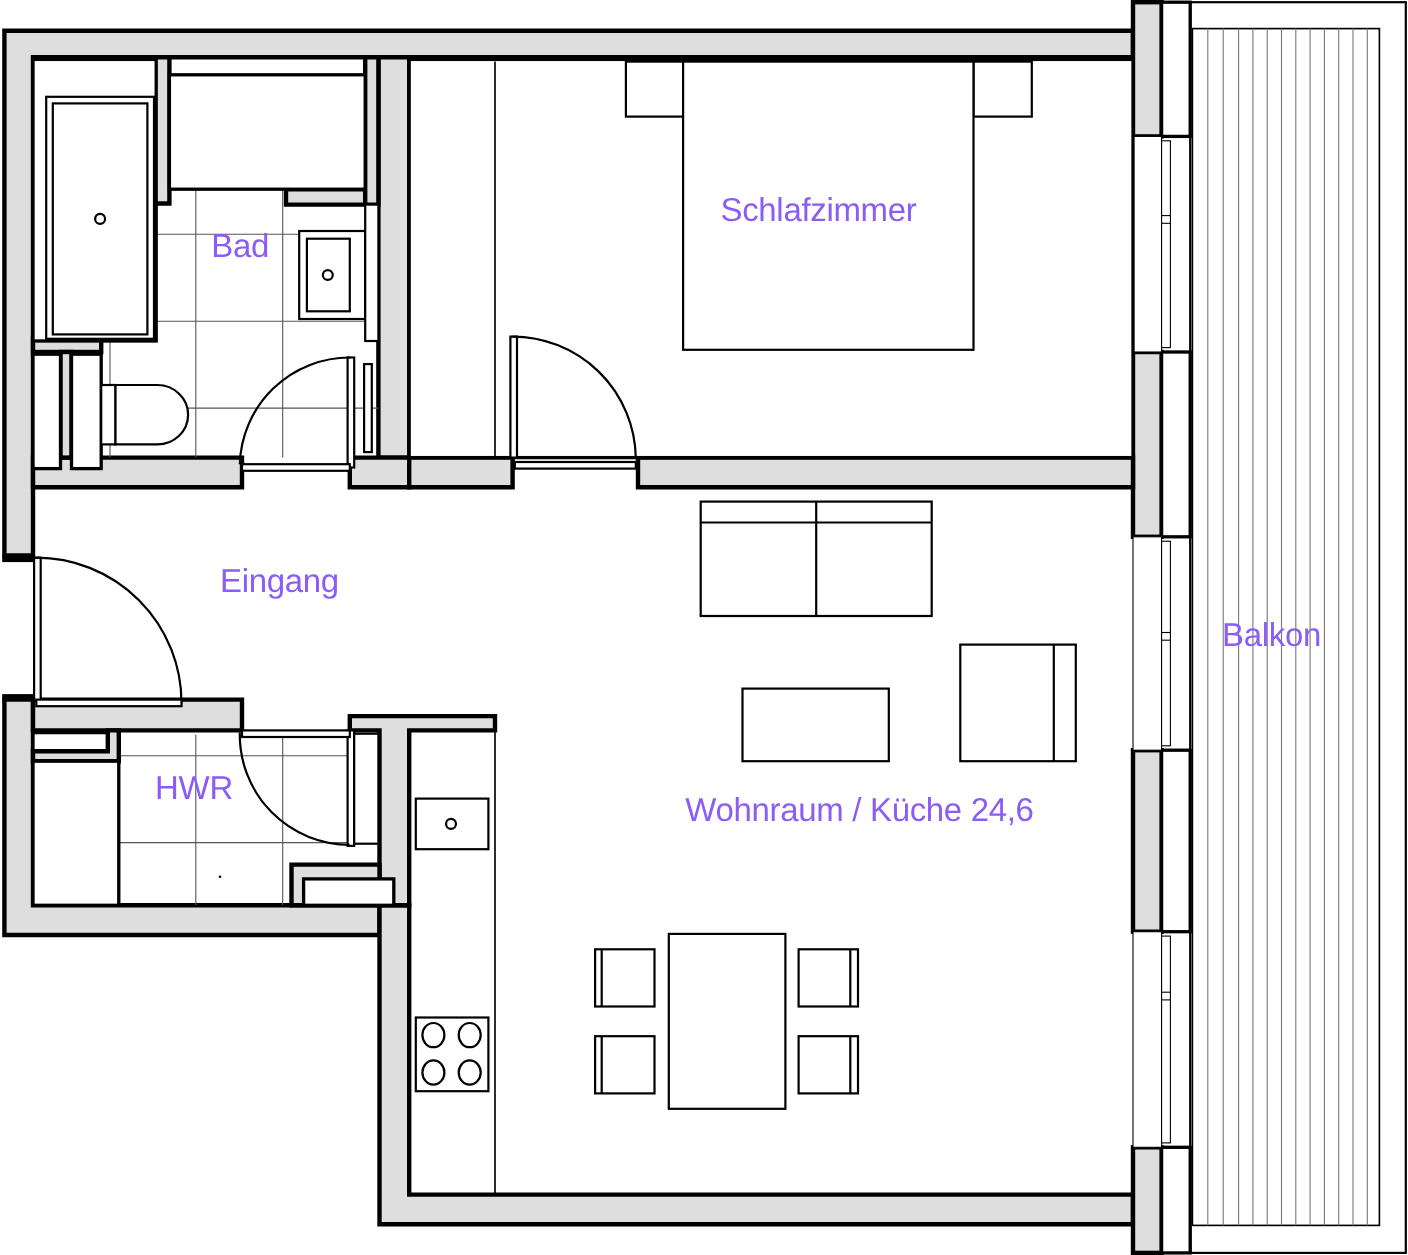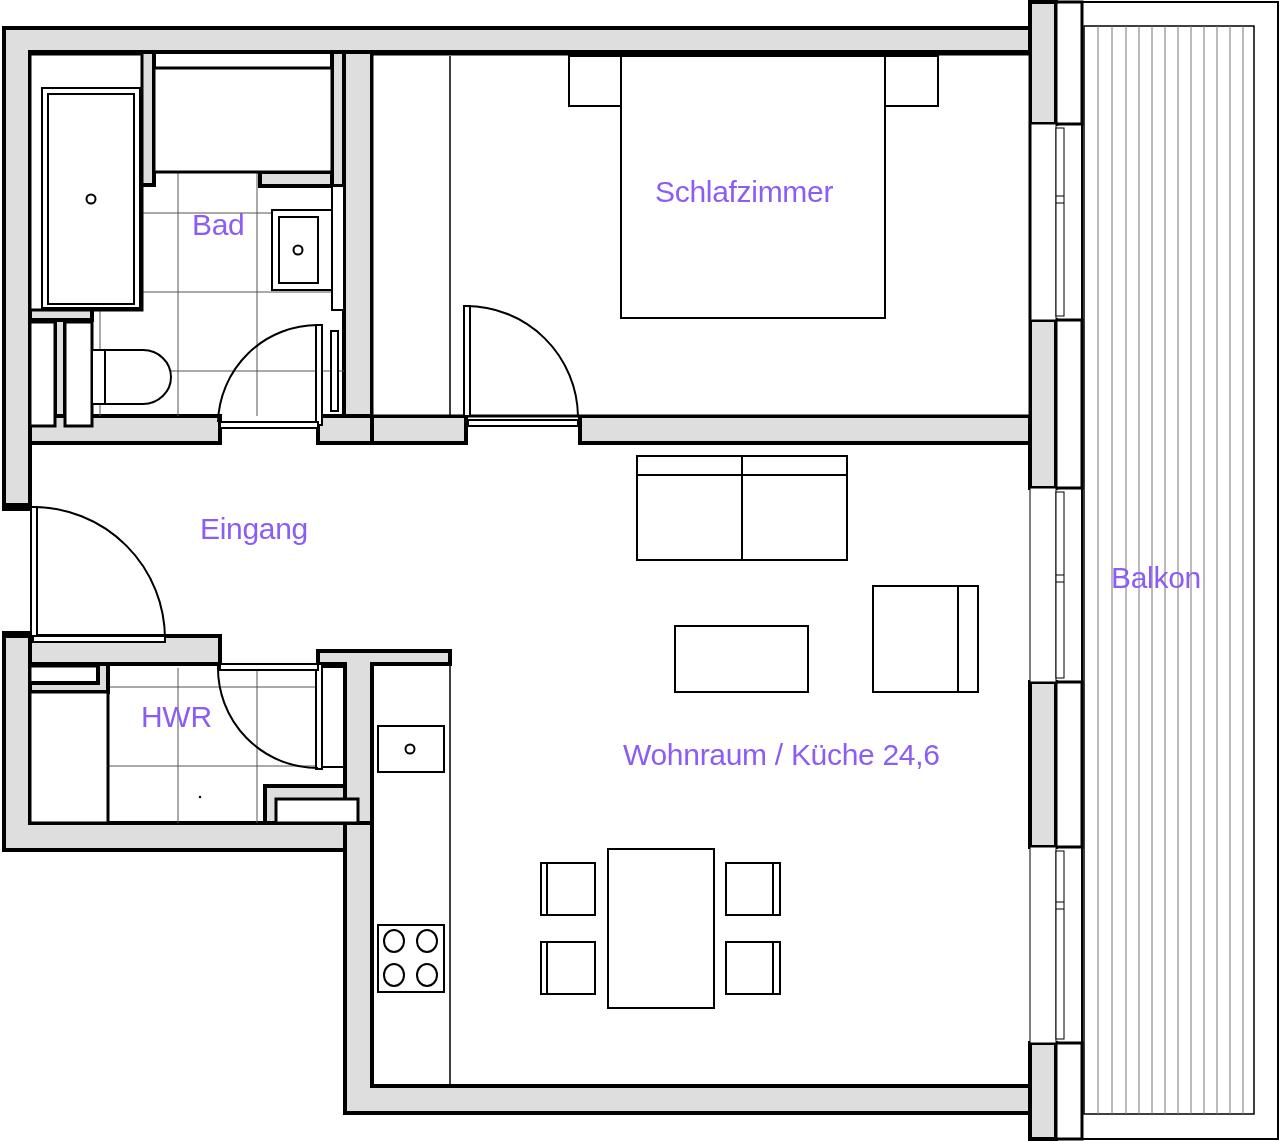--- a/index.html
+++ b/index.html
@@ -235,14 +235,14 @@
       <rect class="fix" x="726" y="942" width="54" height="52"></rect>
       <line x1="773" y1="942" x2="773" y2="994" stroke="#000" stroke-width="2"></line>
     </g>
   </g>
 </svg>
 
 <div class="lbl" style="left:192px; top:208px;">Bad</div>
 <div class="lbl" style="left:655px; top:175px;">Schlafzimmer</div>
 <div class="lbl" style="left:200px; top:512px;">Eingang</div>
 <div class="lbl" style="left:141px; top:700px;text-align:center;">HWR</div>
-<div class="lbl" style="left:623px; top:720px;margin-top:18px;">Wohnraum / Küche 24,6</div>
+<div class="lbl" style="left:623px; top:720px;">Wohnraum / Küche 24,6</div>
 <div class="lbl" style="left:1111px; top:561px;">Balkon</div>
 
 </body></html>

